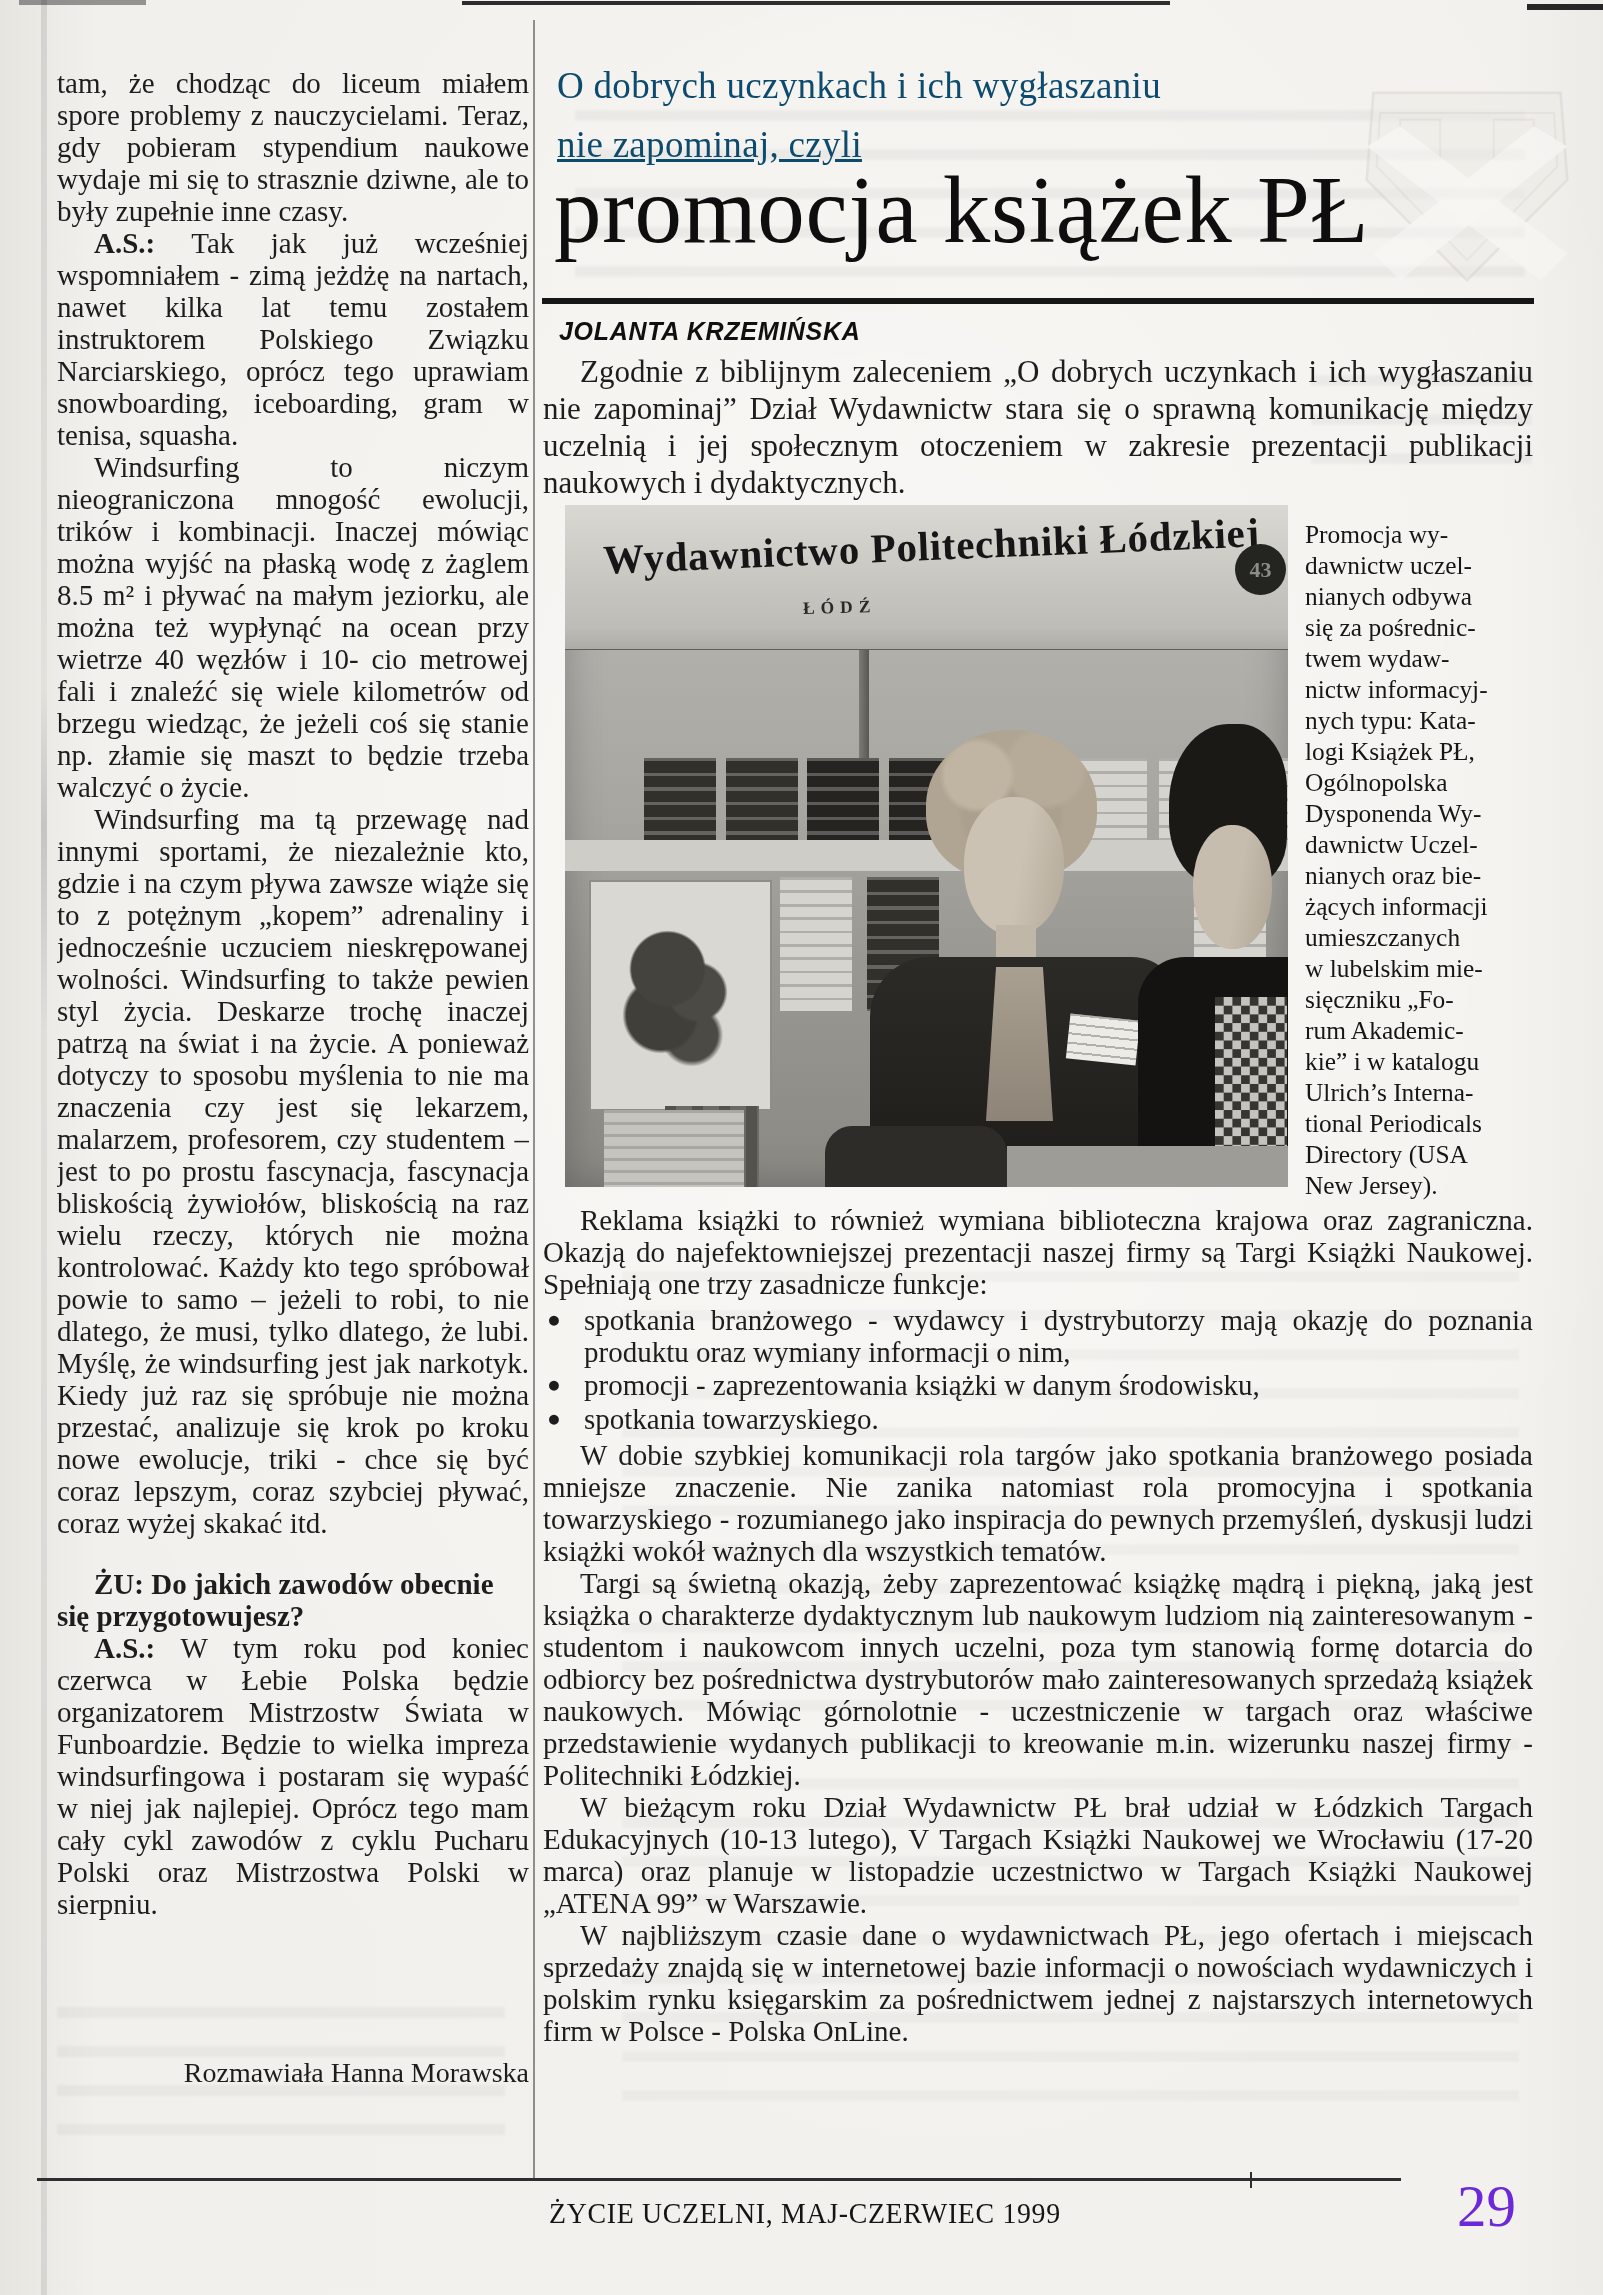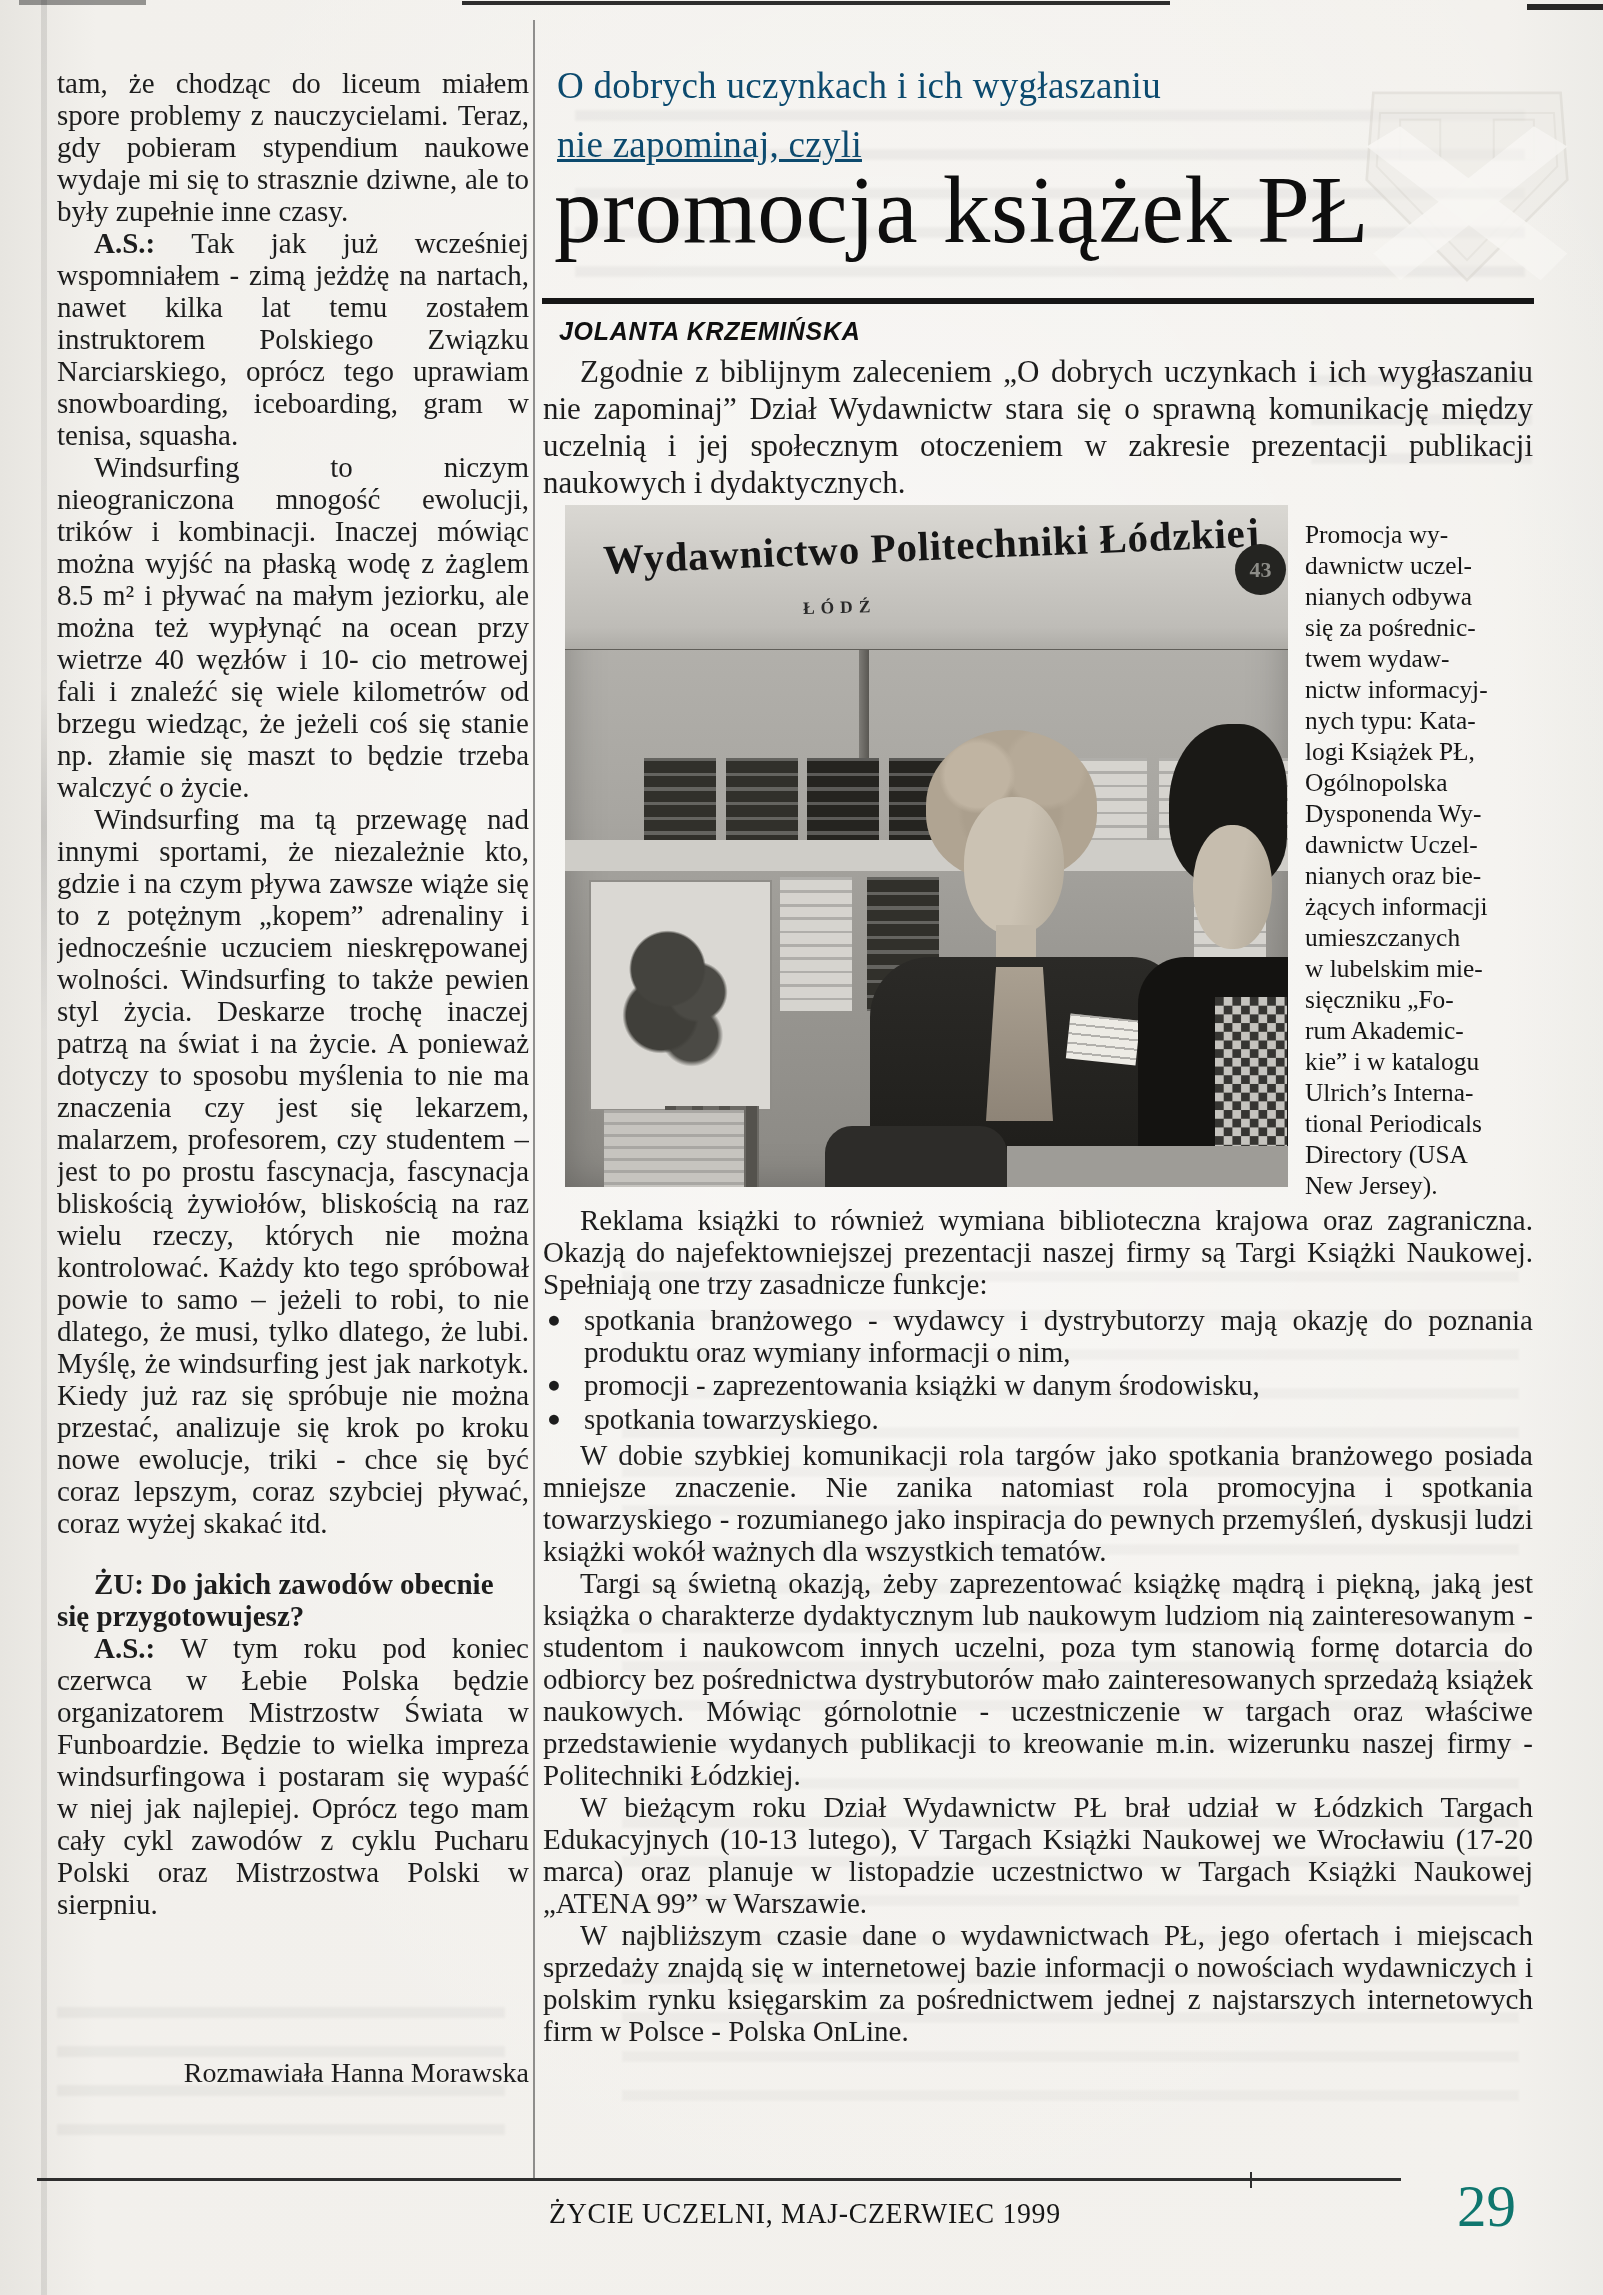--- a/index.html
+++ b/index.html
@@ -136,21 +136,21 @@
   .bullets .btxt{flex:1 1 auto;text-align:justify;}
 
   
   .emblem{left:1360px;top:66px;width:214px;height:225px;opacity:.5;}
 
   
   .footer-rule{left:37px;top:2178px;width:1364px;height:2.7px;background:#2e2e2e;}
   .footer-tick{left:1250px;top:2172px;width:2px;height:16px;background:#2e2e2e;}
   .footer-text{left:549px;top:2197px;font-size:29px;letter-spacing:0.7px;color:#151515;
     transform:scaleX(.96);transform-origin:left;}
-  .page-num{left:1457px;top:2172px;font-size:59px;color:#0f766e;}
+  .page-num{left:1457px;top:2172px;font-size:59px;color:#6d28d9;}
 </style>
 </head>
 <body>
 
 <div class="abs scan-top-left"></div>
 <div class="abs scan-top-mid"></div>
 <div class="abs scan-top-right"></div>
 <div class="abs fold"></div>
 
 <div class="abs ghost g-stripes g1"></div>

